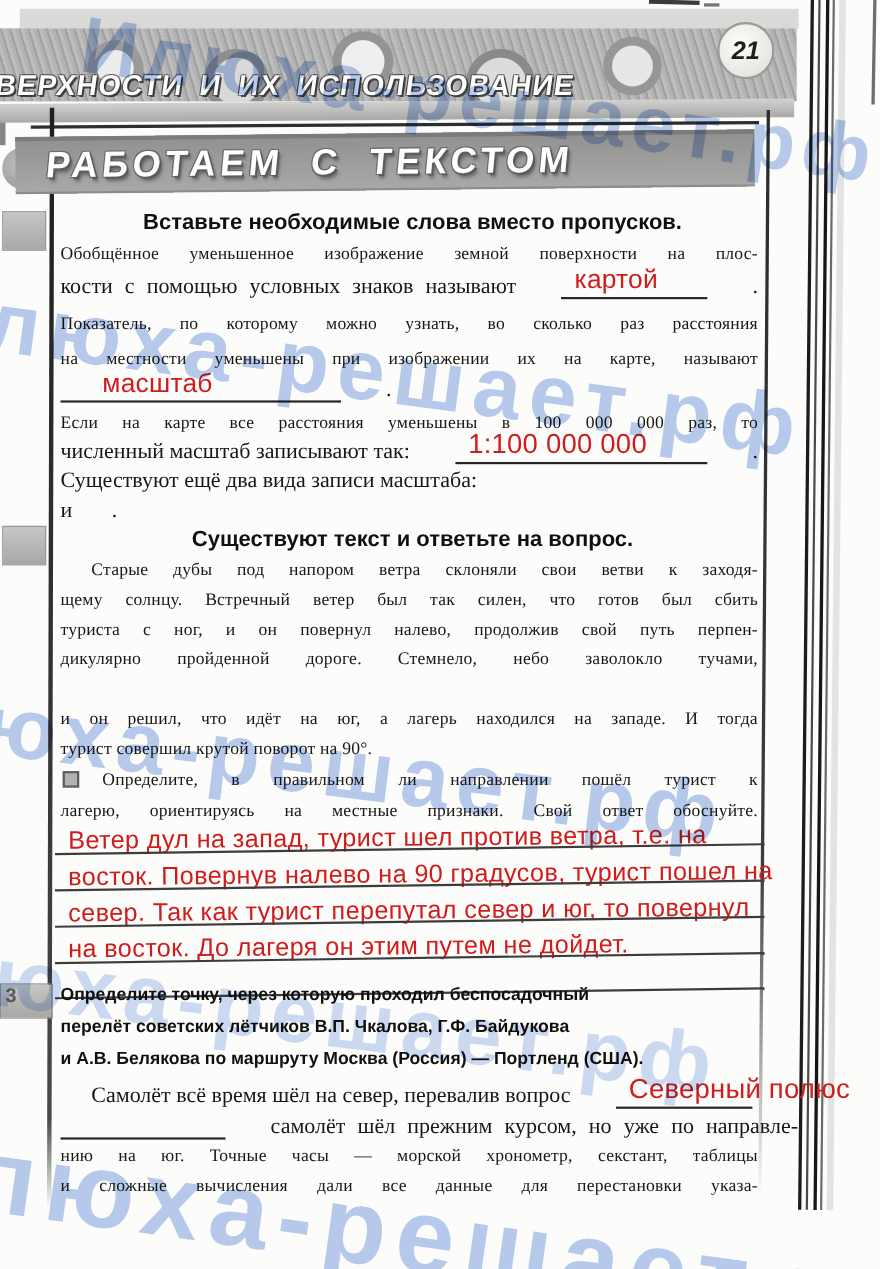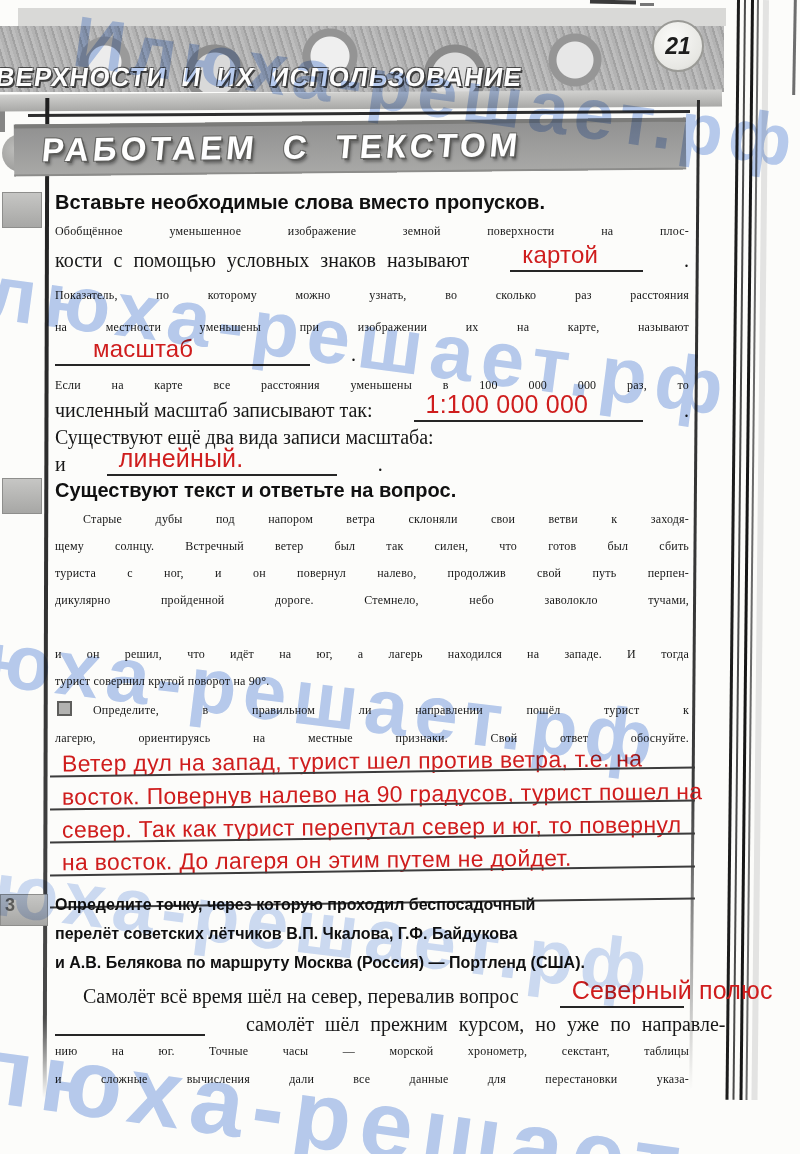--- a/index.html
+++ b/index.html
@@ -60,22 +60,22 @@
 
   
   .tab{position:absolute;background:linear-gradient(#c6c6c4,#a7a7a5);border:1px solid #8e8e8c;}
   .tab1{left:2px;top:192px;width:38px;height:34px;}
   .tab2{left:2px;top:478px;width:38px;height:34px;}
   .tab3{left:0;top:894px;width:48px;height:32px;font-family:"Liberation Sans",sans-serif;
         font-weight:bold;font-size:18px;color:#5b5b59;padding-left:4px;box-sizing:border-box;}
 
   
   .h-sans{position:absolute;left:55px;width:640px;font-family:"Liberation Sans",sans-serif;
-      font-weight:bold;font-size:20px;color:#101010;}
-  .line{position:absolute;left:55px;width:634px;font-size:12px;line-height:26px;color:#171717;
+      font-weight:bold;font-size:20px;color:#101010;text-align:center;}
+  .line{position:absolute;left:55px;width:634px;font-size:16px;line-height:26px;color:#171717;
       text-align:justify;text-align-last:justify;letter-spacing:.2px;}
   .line.no-j{text-align-last:left;}
   .indent{text-indent:28px;}
   .fill-row{position:absolute;left:55px;width:634px;display:flex;align-items:flex-end;
       font-size:20px;color:#171717;height:28px;gap:36px;}
   .fill-row .txt{white-space:nowrap;}
   .fill-row .wide{word-spacing:6px;}
   .blank{flex:1 1 auto;border-bottom:2px solid #262626;position:relative;height:26px;margin:0 5px;}
   .blank.w255{flex:0 0 255px;}
   .blank.w230{flex:0 0 230px;}
@@ -168,23 +168,20 @@
     <span class="blank">
       <span class="red-ans big">1:100 000 000</span>
     </span>
     <span class="txt">.</span>
   </div>
   <div class="fill-row" style="top:421px">
     <span class="txt">Существуют ещё два вида записи масштаба:</span>
   </div>
   <div class="fill-row" style="top:448px">
     <span class="txt">и</span>
-    <span class="blank w230">
-      <span class="red-ans big">линейный.</span>
-    </span>
     <span class="txt">.</span>
   </div>
 
   <div class="h-sans" style="top:479px">Существуют текст и ответьте на вопрос.</div>
   <div class="line indent" style="top:506px">Старые дубы под напором ветра склоняли свои ветви к заходя-</div>
   <div class="line" style="top:533px">щему солнцу. Встречный ветер был так силен, что готов был сбить</div>
   <div class="line" style="top:560px">туриста с ног, и он повернул налево, продолжив свой путь перпен-</div>
   <div class="line" style="top:587px">дикулярно пройденной дороге. Стемнело, небо заволокло тучами,</div>
   <div class="line" style="top:641px">и он решил, что идёт на юг, а лагерь находился на западе. И тогда</div>
   <div class="line no-j" style="top:668px">турист совершил крутой поворот на 90°.</div>

